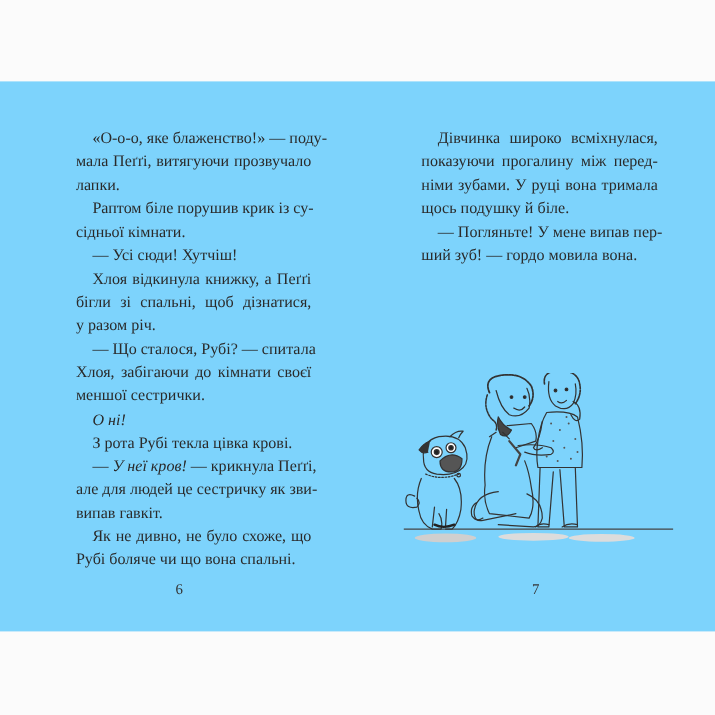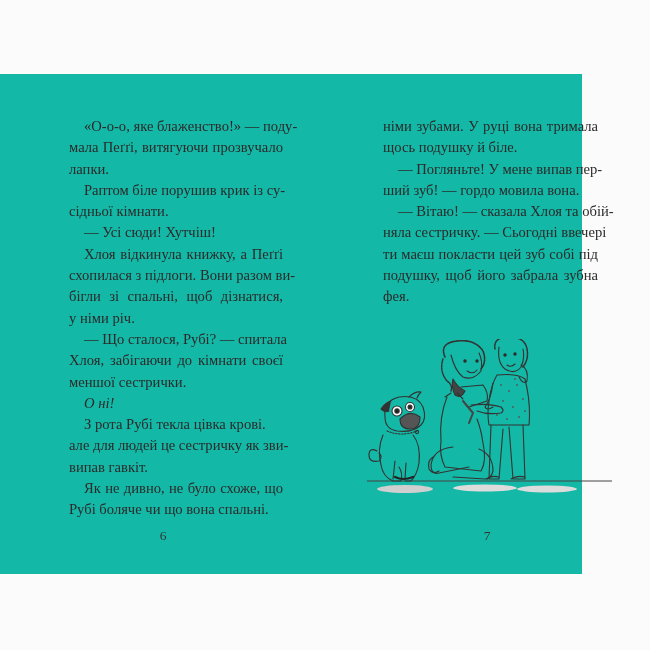--- a/index.html
+++ b/index.html
@@ -3,22 +3,22 @@
   <meta charset="utf-8">
   <style>
     html, body { margin: 0; padding: 0; }
     body {
       width: 650px; height: 650px; position: relative; overflow: hidden;
       background: #fbfbfb;
       font-family: "DejaVu Serif", "Liberation Serif", serif;
       color: #2a2a2a;
     }
     .spread {
-      position: absolute; left: 0; top: 74px; width: 582px; height: 500px;
-      background: #14b8a6;
+      position: absolute; left: 0; top: 74px; width: 650px; height: 500px;
+      background: #7dd3fc;
     }
     .page { position: absolute; top: 0; height: 500px; }
     .page-left { left: 0; width: 325px; }
     .page-right { left: 325px; width: 325px; }
     .column {
       position: absolute; top: 42px;
       font-family: "Liberation Serif", "DejaVu Serif", serif;
       font-size: 14.6px; line-height: 21.3px;
       text-align: justify; hyphens: manual;
     }
@@ -58,68 +58,63 @@
         <span class="line first">Раптом біле порушив крик із су-</span>
         <span class="line last">сідньої кімнати.</span>
       </p>
 
       <p class="para">
         <span class="line first last">— Усі сюди! Хутчіш!</span>
       </p>
 
       <p class="para">
         <span class="line first">Хлоя відкинула книжку, а Пеґґі</span>
-        <span class="line">схопилася з підлоги. Вони разом ви-</span>
         <span class="line">бігли зі спальні, щоб дізнатися,</span>
-        <span class="line last">у німи річ.</span>
+        <span class="line last">у разом річ.</span>
       </p>
 
       <p class="para">
         <span class="line first">— Що сталося, Рубі? — спитала</span>
         <span class="line">Хлоя, забігаючи до кімнати своєї</span>
         <span class="line last">меншої сестрички.</span>
       </p>
 
       <p class="para">
         <em class="line first last">О ні!</em>
       </p>
 
       <p class="para">
         <span class="line first last">З рота Рубі текла цівка крові.</span>
       </p>
 
       <p class="para">
+        <span class="line first"><span>— </span><em>У неї кров!</em><span> — крикнула Пеґґі,</span></span>
         <span class="line">але для людей це сестричку як зви-</span>
         <span class="line last">випав гавкіт.</span>
       </p>
 
       <p class="para">
         <span class="line first">Як не дивно, не було схоже, що</span>
         <span class="line last">Рубі боляче чи що вона спальні.</span>
       </p>
     </div>
     <div class="page-number">6</div>
   </div>
 
   <div class="page page-right">
     <div class="column">
       <p class="para">
+        <span class="line first">Дівчинка широко всміхнулася,</span>
+        <span class="line">показуючи прогалину між перед-</span>
         <span class="line">німи зубами. У руці вона тримала</span>
         <span class="line last">щось подушку й біле.</span>
       </p>
       <p class="para">
         <span class="line first">— Погляньте! У мене випав пер-</span>
         <span class="line last">ший зуб! — гордо мовила вона.</span>
-      </p>
-      <p class="para">
-        <span class="line first">— Вітаю! — сказала Хлоя та обій-</span>
-        <span class="line">няла сестричку. — Сьогодні ввечері</span>
-        <span class="line">ти маєш покласти цей зуб собі під</span>
-        <span class="line">подушку, щоб його забрала зубна</span>
-        <span class="line last">фея.</span>
       </p>
     </div>
 
     <div class="illustration">
       <svg width="245" height="165" viewBox="0 0 245 165" fill="none" stroke="#333" stroke-width="1.1" stroke-linecap="round" stroke-linejoin="round">
 
         <line x1="0" y1="142" x2="245" y2="142" stroke="#444" stroke-width="1"></line>
 
         <ellipse cx="38" cy="150" rx="28" ry="4" fill="#cfcfcf" stroke="none"></ellipse>
         <ellipse cx="118" cy="149" rx="32" ry="3.5" fill="#dcdcdc" stroke="none"></ellipse>

